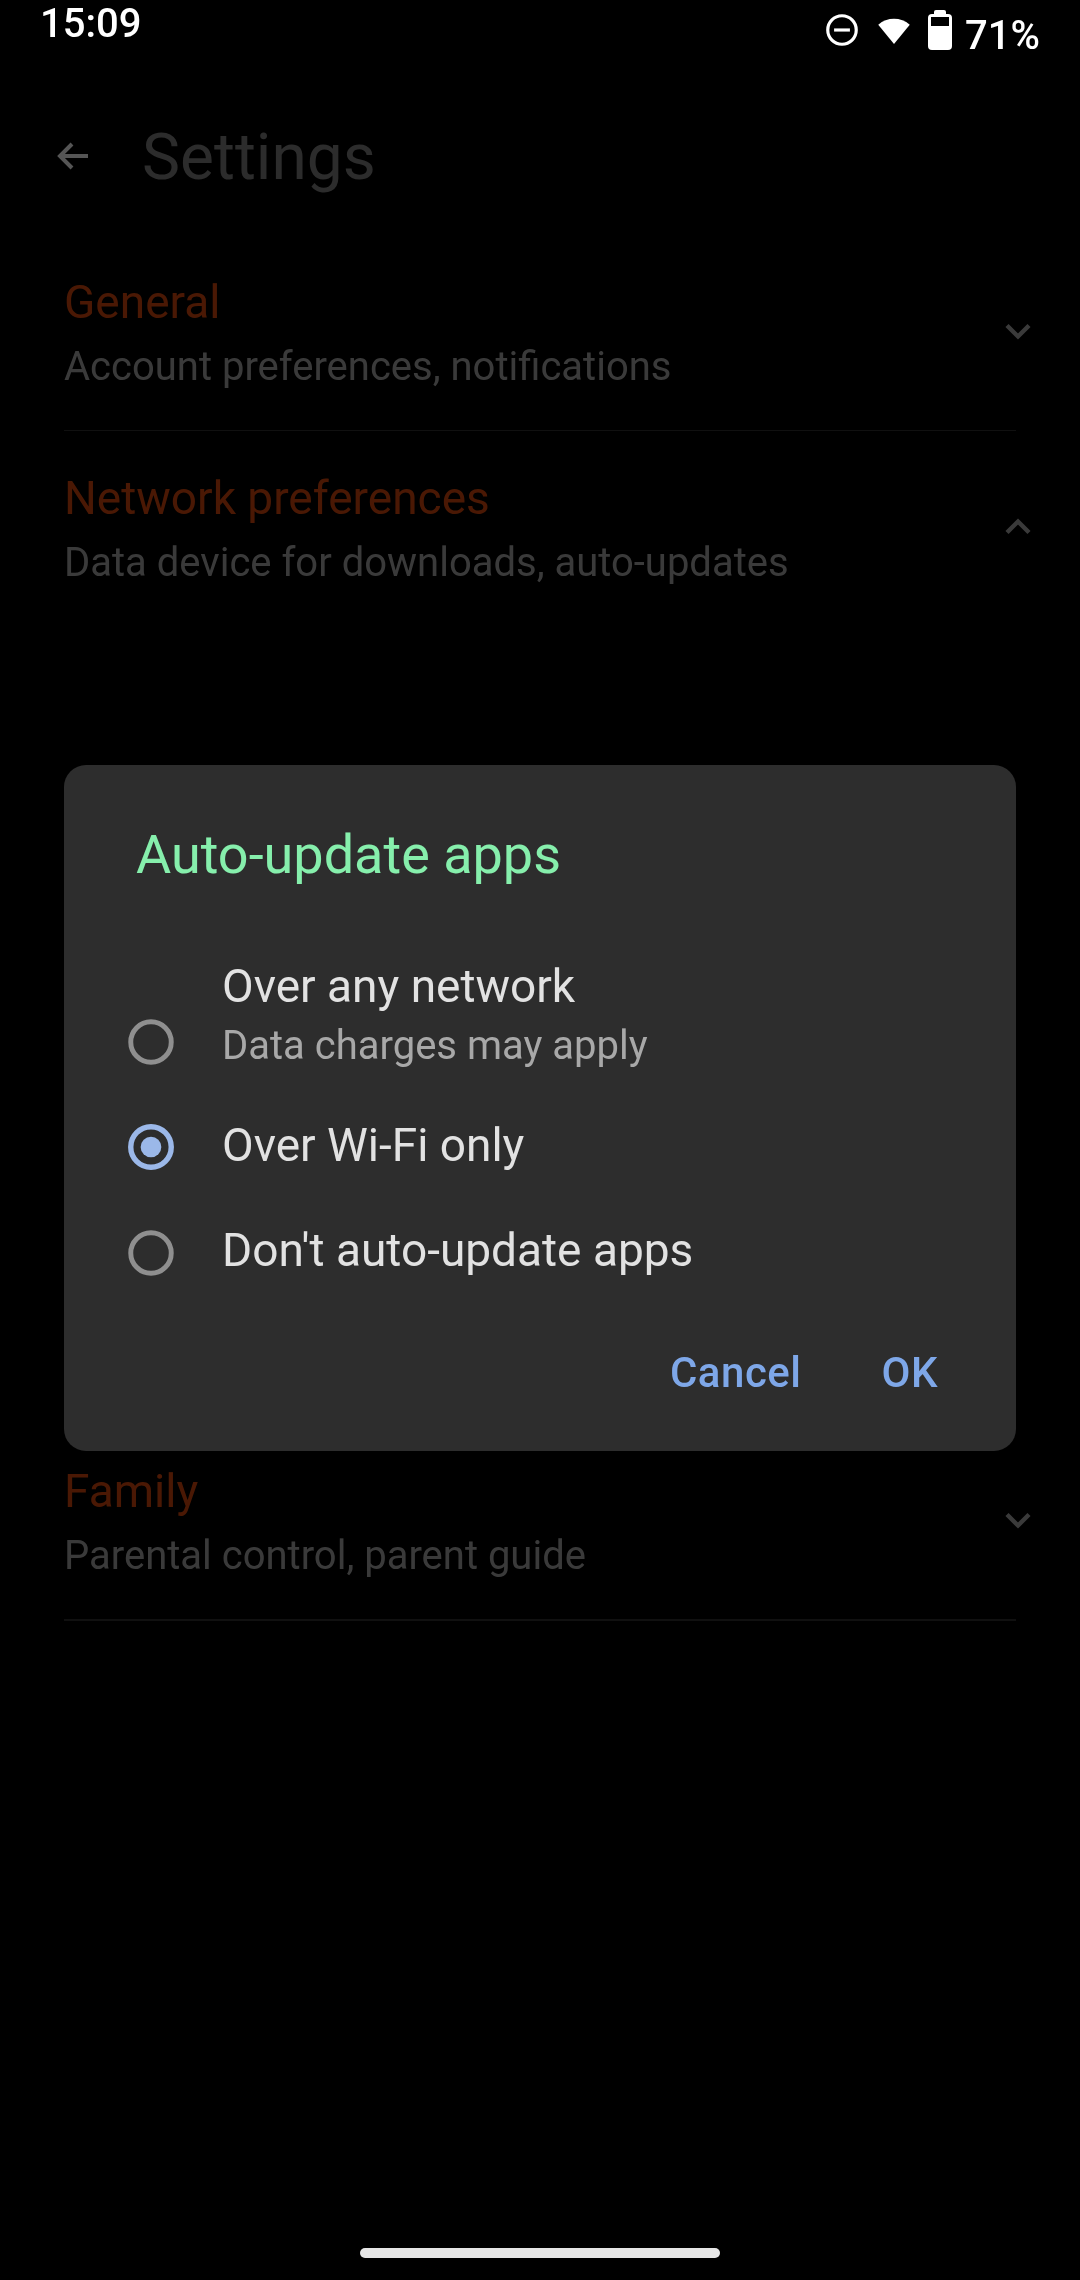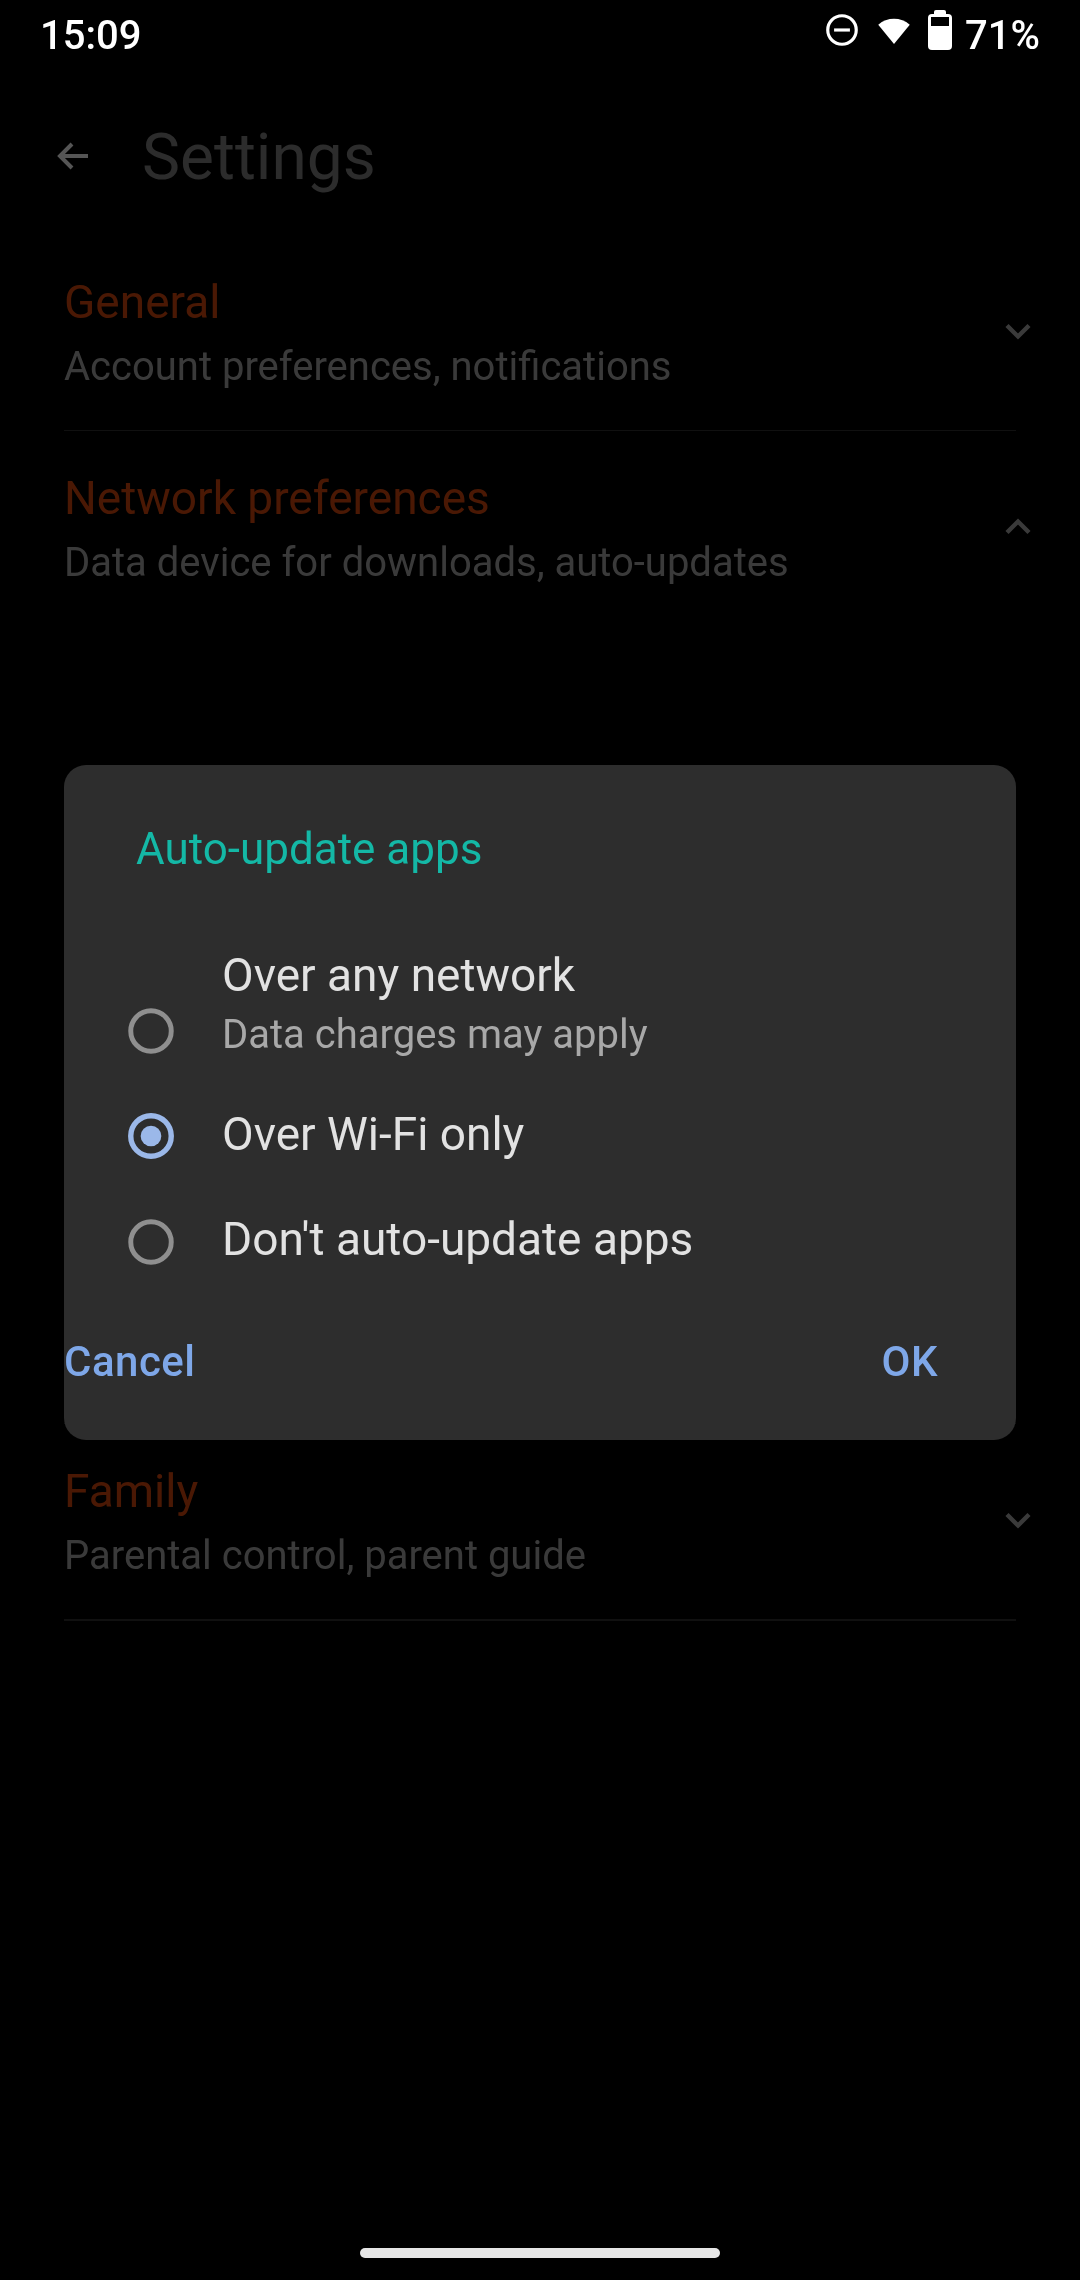--- a/index.html
+++ b/index.html
@@ -7,21 +7,21 @@
       width: 1080px; height: 2280px;
       background: #000; color: #e0e0e0;
       font-family: Roboto, "Segoe UI", Arial, sans-serif;
       overflow: hidden;
       position: relative;
     }
 
     
     .statusbar {
       position: absolute; top: 0; left: 0; right: 0; height: 70px;
-      display: flex; align-items: center; justify-content: space-between;
+      display: flex; justify-content: space-between;
       padding: 0 40px; font-size: 40px; color: #fff; font-weight: 500;
     }
     .statusbar .right { display: flex; align-items: center; gap: 12px; }
 
     
     .bg {
       position: absolute; inset: 0;
       padding-top: 70px;
     }
     .header {
@@ -46,37 +46,37 @@
       background: rgba(0,0,0,0.62);
     }
 
     
     .dialog {
       position: absolute; left: 64px; right: 64px; top: 765px;
       background: #2d2d2d; border-radius: 22px;
       padding: 58px 0 44px 0;
     }
     .dialog-title {
-      font-size: 44px; color: #14b8a6;
+      font-size: 54px; color: #86efac;
       padding: 0 72px 48px 72px;
     }
     .option {
       display: flex; align-items: flex-end; gap: 44px;
       padding: 24px 72px 24px 60px;
     }
     .opt-text .primary { font-size: 46px; color: #e2e2e2; line-height: 1.25; }
     .opt-text .secondary { font-size: 40px; color: #a8a8a8; margin-top: 6px; }
     .radio {
       width: 54px; height: 54px; flex: 0 0 54px;
       position: relative;
     }
     .radio svg { position: absolute; inset: 0; }
     .actions {
-      display: flex; justify-content: space-between; gap: 80px;
-      padding: 44px 78px 10px 0;
+      display: flex; justify-content: flex-end; gap: 80px;
+      padding: 44px 78px 10px 12px;
     }
     .btn {
       font-size: 42px; color: #7ea7e8; font-weight: 500;
       letter-spacing: 0.5px;
     }
 
     
     .navpill {
       position: absolute; left: 50%; bottom: 22px; transform: translateX(-50%);
       width: 360px; height: 10px; background: #e6e6e6; border-radius: 6px;

